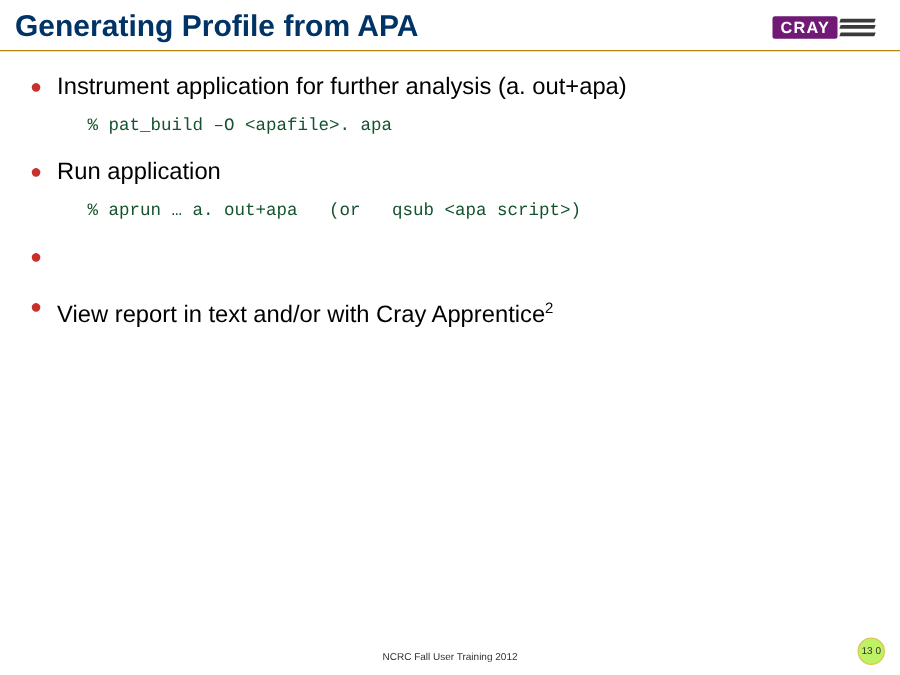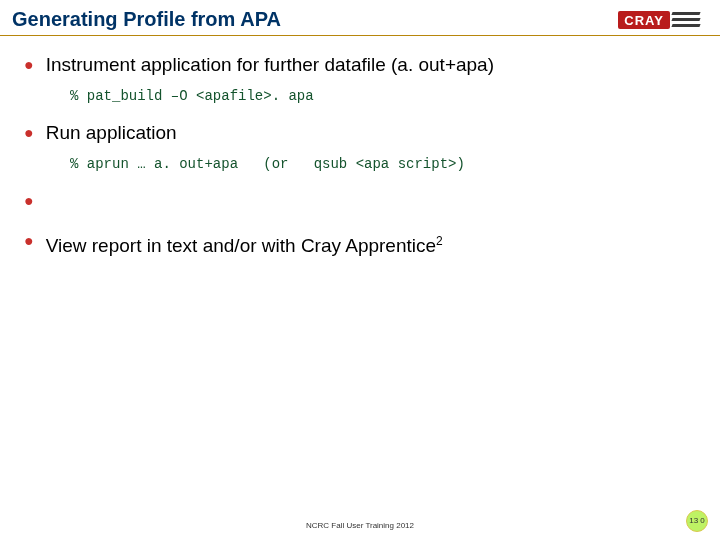--- a/index.html
+++ b/index.html
@@ -12,31 +12,31 @@
     overflow: hidden;
   }
   .header {
     display: flex;
     justify-content: space-between;
     align-items: center;
     padding: 8px 20px 4px 12px;
     border-bottom: 1px solid #b8860b;
   }
   .title {
-    font-size: 20px;
+    font-size: 24px;
     font-weight: bold;
     color: #003366;
   }
   .logo {
     display: flex;
     align-items: center;
     gap: 2px;
   }
   .logo-box {
-    background: #b91c1c;
+    background: #701a75;
     padding: 0 6px;
     border-radius: 2px;
   }
   .logo-text {
     color: #fff;
     font-weight: bold;
     font-size: 13px;
     letter-spacing: 1px;
     font-family: Arial, sans-serif;
   }
@@ -130,21 +130,21 @@
       <div class="stripe"></div>
     </div>
   </div>
 </div>
 
 <div class="content">
 
   <div class="item">
     <div class="item-head">
       <span class="bullet">●</span>
-      <span class="item-title">Instrument application for further datafile (a. out+apa)</span>
+      <span class="item-title">Instrument application for further analysis (a. out+apa)</span>
     </div>
     <div class="code">% pat_build –O &lt;apafile&gt;. apa</div>
   </div>
 
   <div class="item">
     <div class="item-head">
       <span class="bullet">●</span>
       <span class="item-title">Run application</span>
     </div>
     <div class="code">% aprun … a. out+apa   (or   qsub &lt;apa script&gt;)</div>

